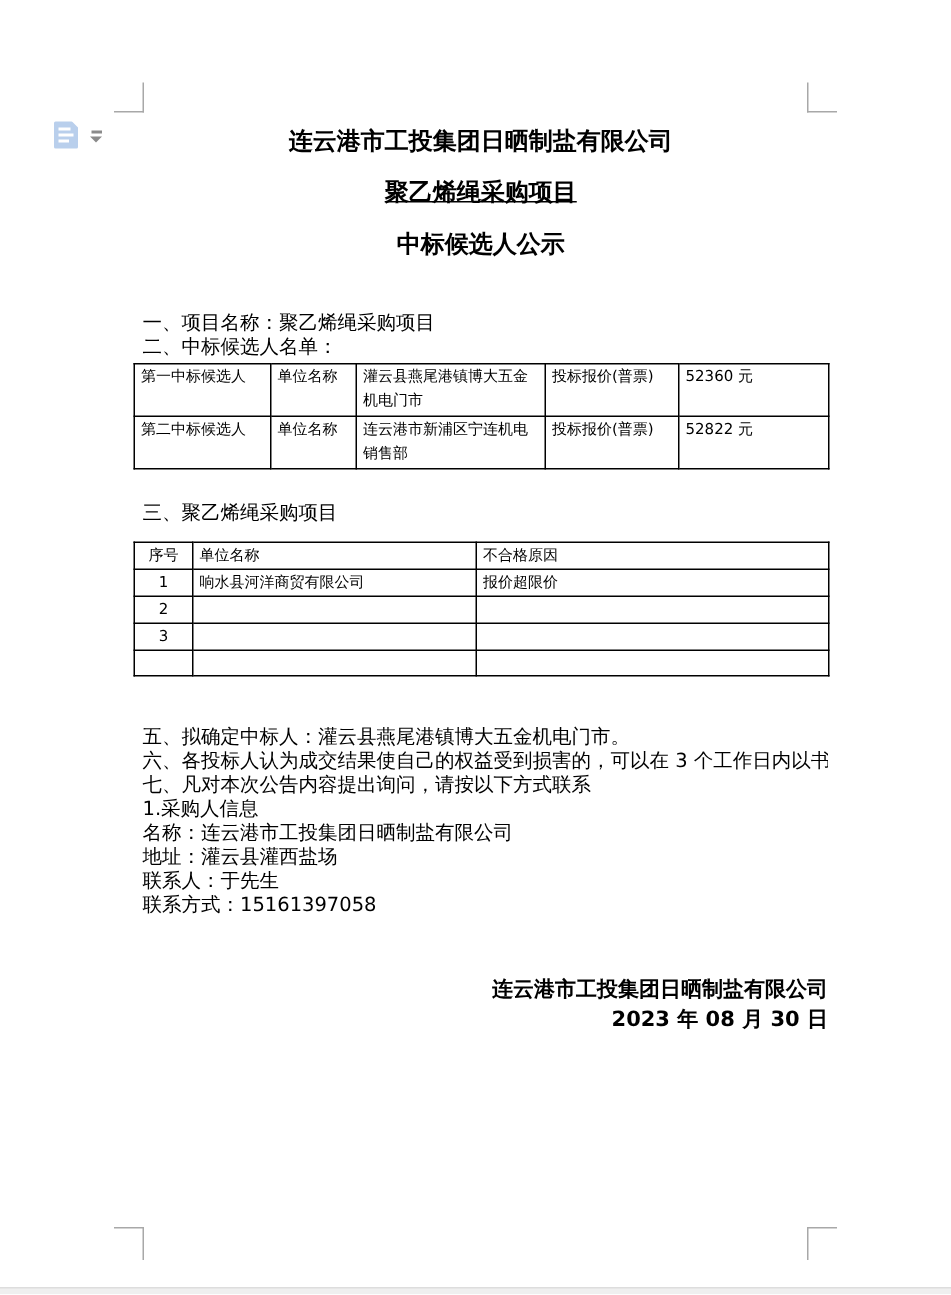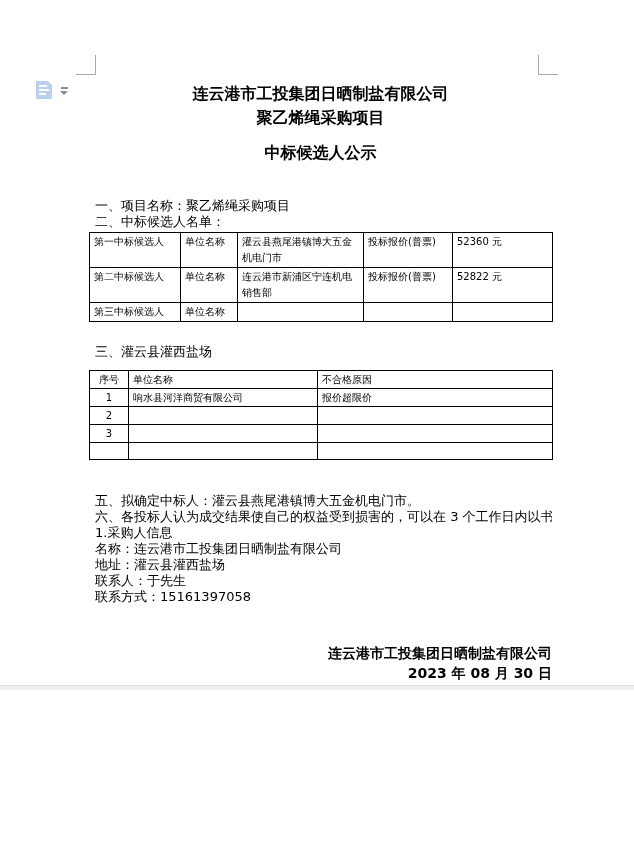--- a/index.html
+++ b/index.html
@@ -4,21 +4,21 @@
 <style>
   * { margin: 0; padding: 0; box-sizing: border-box; }
   html, body { background: #ffffff; }
   body {
     font-family: "DejaVu Sans", "Liberation Sans", sans-serif;
     color: #000000;
   }
   .page {
     position: relative;
     width: 634px;
-    height: 690px;
+    height: 863px;
     background: #ffffff;
     overflow: hidden;
   }
   
   .crop-line { position: absolute; background: #a8a8a8; }
   
   .paste-widget {
     position: absolute; left: 34px; top: 79px;
     width: 40px; height: 24px; cursor: pointer;
   }
@@ -47,21 +47,21 @@
   }
   
   .content {
     position: absolute; left: 89px; top: 0; width: 463px;
   }
   .doc-title {
     font-size: 16px; line-height: 19px; font-weight: bold;
     text-align: center; white-space: nowrap; overflow: hidden;
   }
   .t1 { margin-top: 84px; }
-  .t2 { margin-top: 5px; }
+  .t2 { margin-top: 15px; text-decoration: underline; }
   .t3 { margin-top: 16px; }
   .body-line {
     font-size: 13px; line-height: 16px;
     padding-left: 6px; white-space: nowrap; overflow: hidden;
   }
   .s1 { margin-top: 36px; }
   .s3 { margin-top: 22px; }
   .s5 { margin-top: 33px; }
   
   table {
@@ -152,31 +152,24 @@
         <td class="c4">投标报价(普票)</td>
         <td class="c5">52360 元</td>
       </tr>
       <tr>
         <td class="c1 tall">第二中标候选人</td>
         <td class="c2">单位名称</td>
         <td class="c3">连云港市新浦区宁连机电销售部</td>
         <td class="c4">投标报价(普票)</td>
         <td class="c5">52822 元</td>
       </tr>
-      <tr>
-        <td class="c1 short">第三中标候选人</td>
-        <td class="c2">单位名称</td>
-        <td class="c3"></td>
-        <td class="c4"></td>
-        <td class="c5"></td>
-      </tr>
     </tbody>
       </table>
 
-    <div class="body-line s3">三、灌云县灌西盐场</div>
+    <div class="body-line s3">三、聚乙烯绳采购项目</div>
 
     <table class="invalid-table">
       <tbody>
           <tr>
         <td class="c1">序号</td>
         <td class="c2">单位名称</td>
         <td class="c3">不合格原因</td>
       </tr>
       <tr>
         <td class="c1">1</td>
@@ -196,20 +189,21 @@
       <tr>
         <td class="c1"></td>
         <td class="c2"></td>
         <td class="c3"></td>
       </tr>
     </tbody>
       </table>
 
     <div class="body-line s5">五、拟确定中标人：灌云县燕尾港镇博大五金机电门市。</div>
     <div class="body-line">六、各投标人认为成交结果使自己的权益受到损害的，可以在 3 个工作日内以书面方式向采</div>
+    <div class="body-line">七、凡对本次公告内容提出询问，请按以下方式联系</div>
     <div class="body-line">1.采购人信息</div>
     <div class="body-line">名称：连云港市工投集团日晒制盐有限公司</div>
     <div class="body-line">地址：灌云县灌西盐场</div>
     <div class="body-line">联系人：于先生</div>
     <div class="body-line">联系方式：15161397058</div>
 
     <div class="signature">
       <div class="sig-line">连云港市工投集团日晒制盐有限公司</div>
       <div class="sig-line">2023 年 08 月 30 日</div>
     </div>

